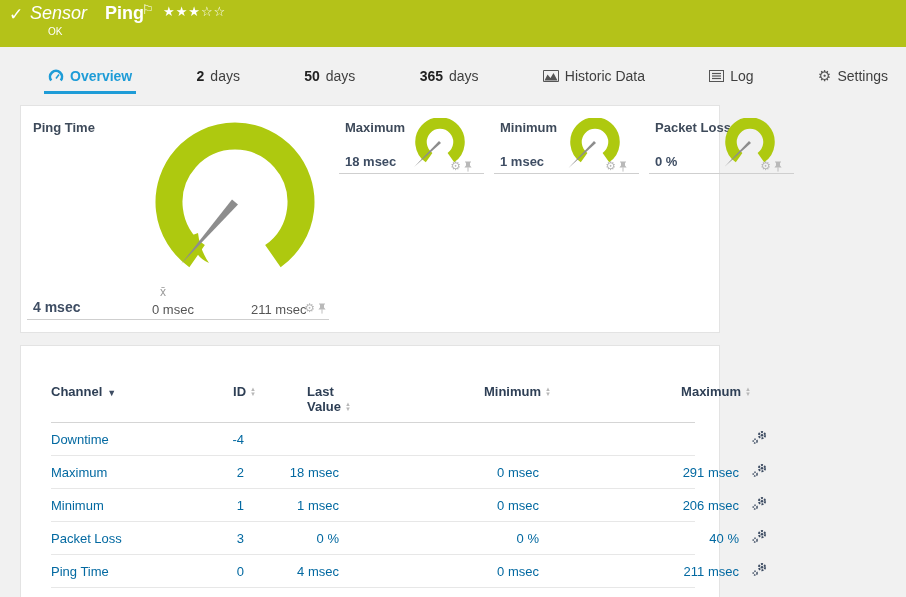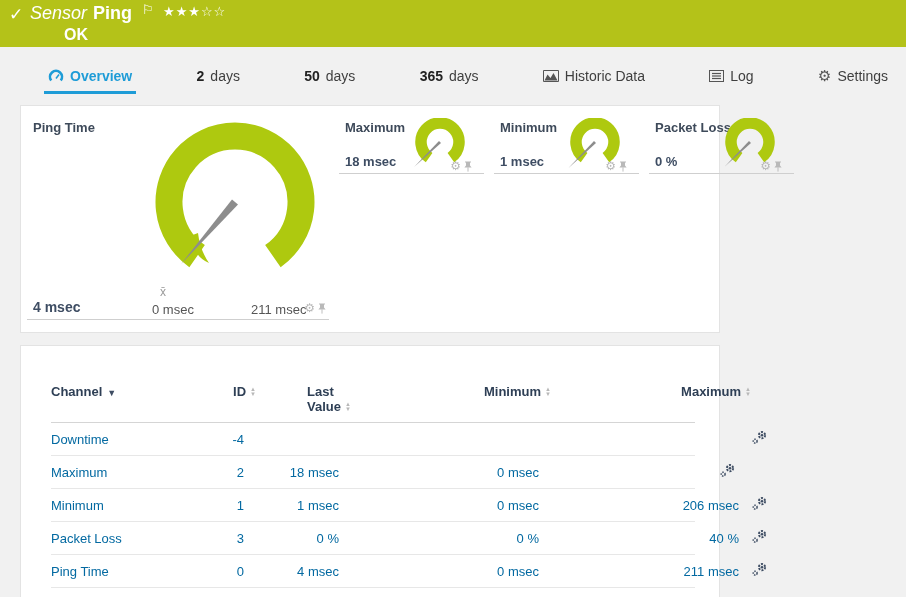--- a/index.html
+++ b/index.html
@@ -5,25 +5,25 @@
   * { box-sizing: border-box; margin: 0; padding: 0; }
   html,body { width:906px; height:597px; }
   body {
     font-family: "Liberation Sans", "DejaVu Sans", sans-serif;
     background:#f1f1f1; overflow:hidden; position:relative;
   }
   
   .topbar { position:absolute; left:0; top:0; width:906px; height:47px; background:#b4c219; color:#fff; }
   .topbar .check { position:absolute; left:9px; top:4px; font-size:17px; font-weight:bold; }
   .titleline { position:absolute; left:30px; top:3px; font-size:18px; white-space:nowrap; }
-  .titleline .prefix { font-style:italic; font-weight:500; margin-right:6px; }
+  .titleline .prefix { font-style:italic; font-weight:500; margin-right:18px; }
   .titleline .name { font-weight:bold; }
   .flag { position:absolute; left:142px; top:2px; font-size:13px; }
   .stars { position:absolute; left:163px; top:4px; font-size:13px; letter-spacing:1px; cursor:pointer; }
-  .statusline { position:absolute; left:64px; top:26px; font-size:16px; font-weight:bold; }
+  .statusline { position:absolute; left:48px; top:26px; font-size:10px; font-weight:normal; }
 
   
   .tabbar { position:absolute; left:0; top:47px; width:906px; height:48px;
             display:flex; align-items:flex-end; padding:0 14px 0 44px; }
   .tab { display:flex; align-items:center; gap:6px; height:34px; margin-bottom:1px;
          padding:0 4px; font-size:14px; color:#3f3f3f; cursor:pointer;
          border-bottom:3px solid transparent; white-space:nowrap; margin-right:auto; }
   .tab:last-child { margin-right:0; }
   .tab.active { color:#1e9cd7; font-weight:bold; border-bottom-color:#1e9cd7; }
   .tab .num { font-weight:bold; color:#222; }
@@ -245,20 +245,21 @@
           <circle cx="4.2" cy="11.2" r="1.9" fill="none" stroke="#3e4d63" stroke-width="1.5" stroke-dasharray="1.4 1"></circle>
         </svg>
       </span>
     </div>
 
     <div class="trow">
       <span>Maximum</span>
       <span class="cellr">2</span>
       <span class="cellr">18 msec</span>
       <span class="cellr">0 msec</span>
+      <span class="cellr">291 msec</span>
       <span class="gearcell">
         <svg width="17" height="15" viewBox="0 0 17 15">
           <circle cx="11" cy="5.2" r="3.1" fill="none" stroke="#3e4d63" stroke-width="2" stroke-dasharray="2 1.3"></circle>
           <circle cx="11" cy="5.2" r="1.3" fill="#3e4d63"></circle>
           <circle cx="4.2" cy="11.2" r="1.9" fill="none" stroke="#3e4d63" stroke-width="1.5" stroke-dasharray="1.4 1"></circle>
         </svg>
       </span>
     </div>
 
     <div class="trow">

